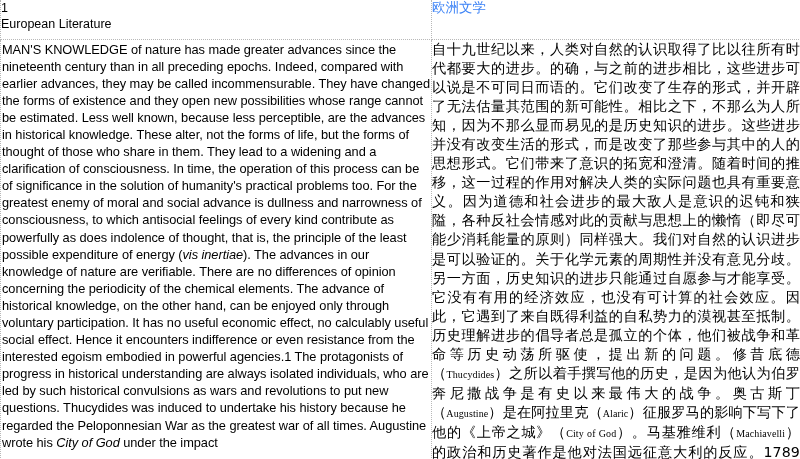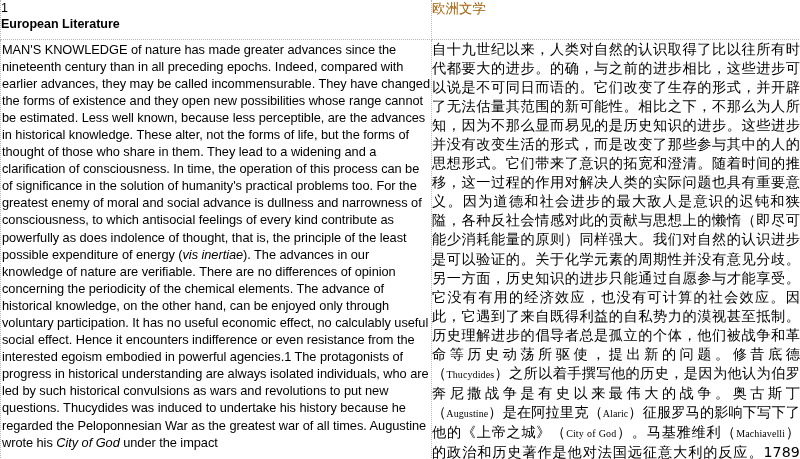--- a/index.html
+++ b/index.html
@@ -51,27 +51,26 @@
   }
   .page-num {
     font-size: 12.5px;
     line-height: 16px;
     color: #000;
   }
   .hdr-title-en {
     font-size: 12.5px;
     line-height: 17px;
     color: #000;
-    font-weight: bold;
   }
   .hdr-title-zh {
     font-size: 13.5px;
     line-height: 17px;
-    color: #a16207;
-    font-family: Liberation Sans, sans-serif;
+    color: #3b82f6;
+    font-family: Liberation Mono, monospace;
   }
 
   
   .body-left {
     padding: 7px 6px 0 14px;
   }
   .body-right {
     padding: 7px 8px 0 14px;
   }
 

